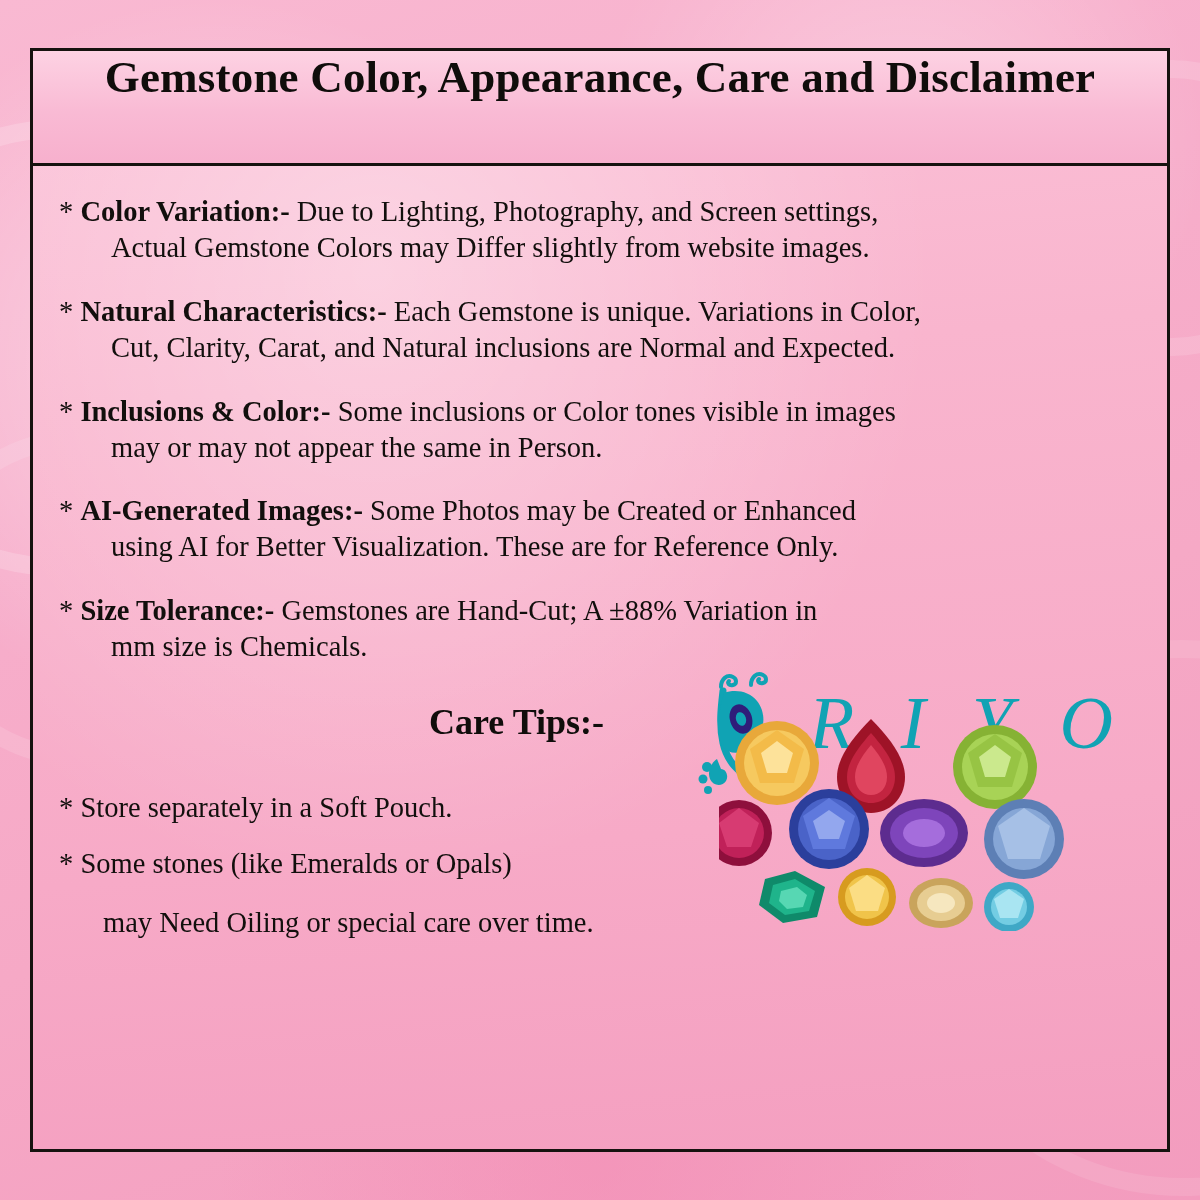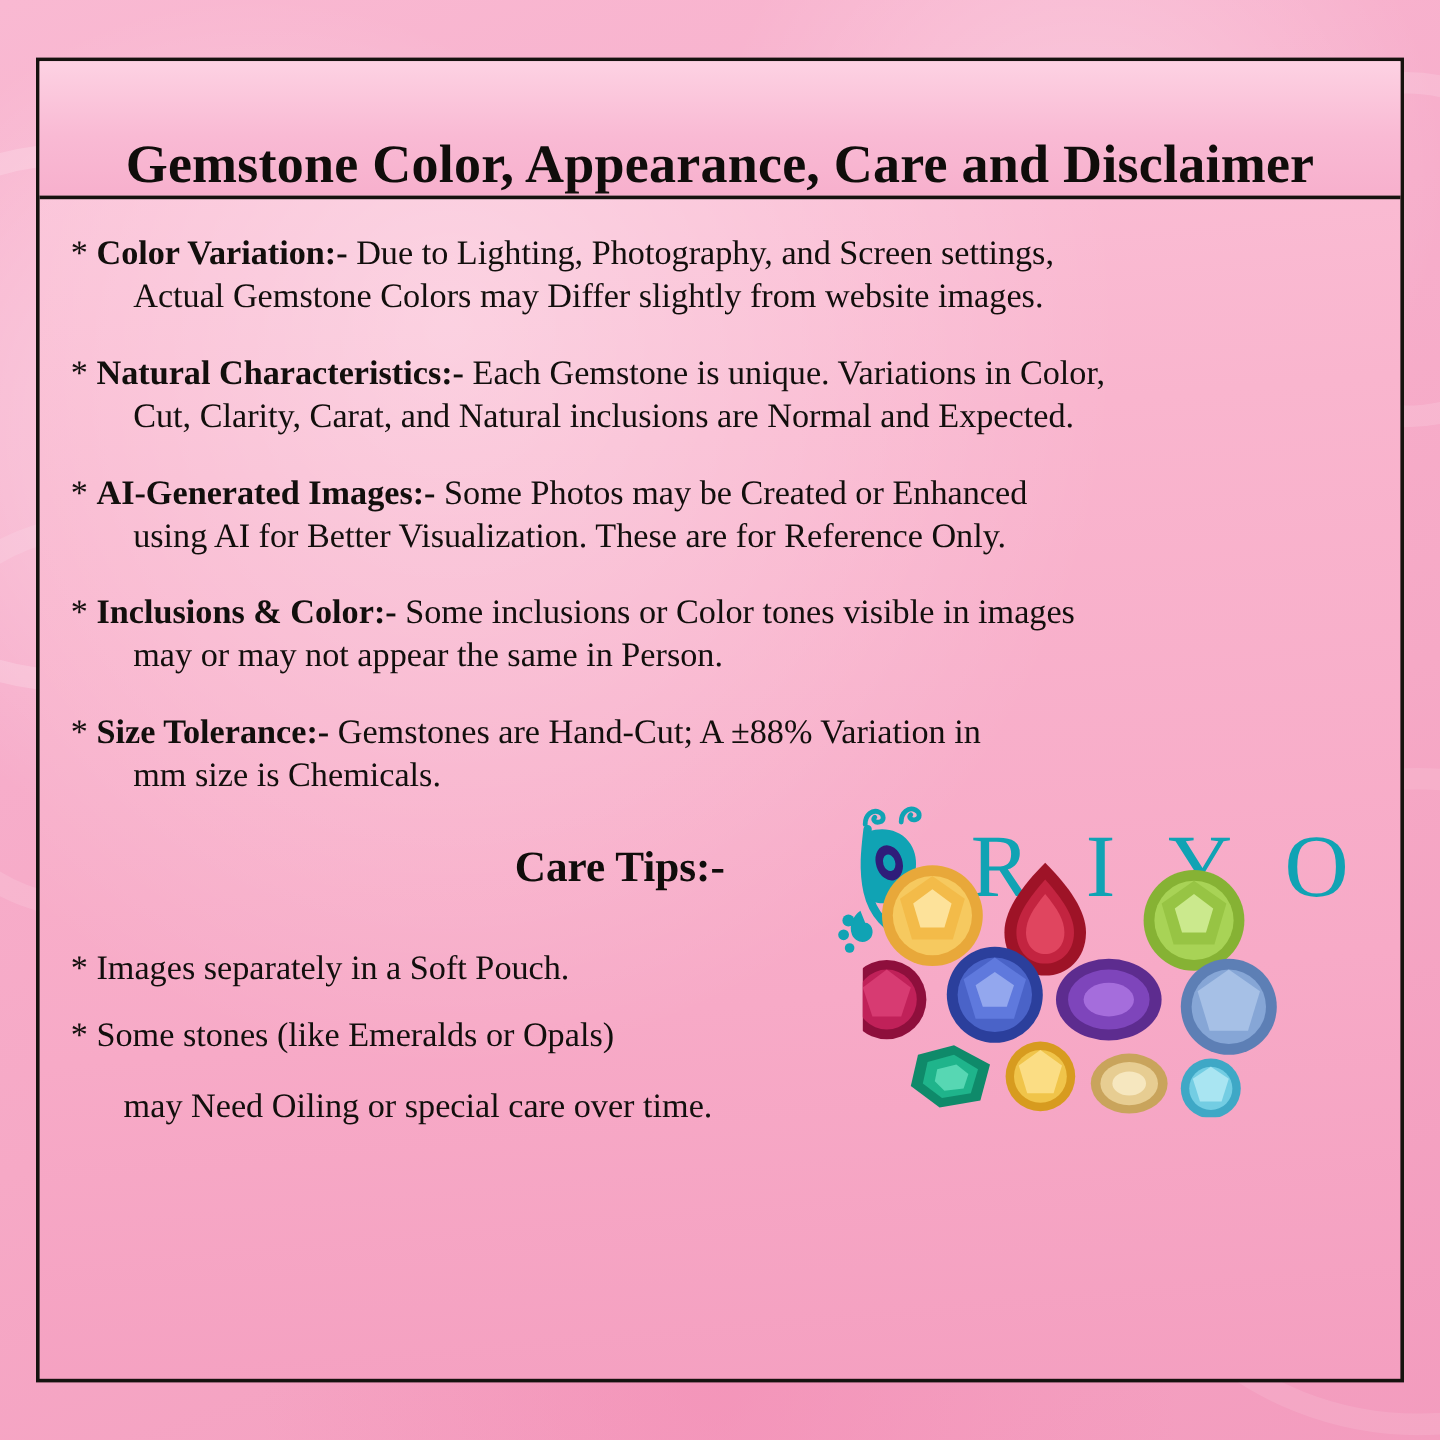--- a/index.html
+++ b/index.html
@@ -46,21 +46,21 @@
     background:
       radial-gradient(ellipse at 30% 20%, rgba(255,255,255,0.35) 0%, rgba(255,255,255,0) 50%),
       linear-gradient(175deg, #fbc2d8 0%, #f9b5ce 30%, #f7aac7 70%, #f49fc0 100%);
   }
   .title-bar {
     position: relative;
     height: 112px;
     border-bottom: 3px solid #16120f;
     background: linear-gradient(180deg, #fdd2e3 0%, #f9bad4 55%, #f7b0cd 100%);
     display: flex;
-    align-items: flex-end;
+    align-items: flex-start;
     justify-content: center;
   }
   .title {
     font-family: "Liberation Serif", serif;
     font-weight: bold;
     font-size: 45px;
     color: #100d0b;
     letter-spacing: 0.2px;
     white-space: nowrap;
   }
@@ -112,20 +112,21 @@
   }
   .logo-text {
     position: absolute;
     left: 132px;
     top: 18px;
     font-family: "Liberation Serif", serif;
     font-size: 74px;
     letter-spacing: 14px;
     color: #10a3b4;
     font-weight: normal;
+    font-style: italic;
   }
   .care-list {
     margin-top: 10px;
     position: relative;
     z-index: 2;
   }
   .care-item {
     font-size: 28.5px;
     line-height: 1.3;
     color: #120f0d;
@@ -172,28 +173,28 @@
       </div>
 
       <div class="item">
         <span class="star">*</span>
         <b>Natural Characteristics:-</b><span> Each Gemstone is unique. Variations in Color,</span>
         <span class="l2">Cut, Clarity, Carat, and Natural inclusions are Normal and Expected.</span>
       </div>
 
       <div class="item">
         <span class="star">*</span>
+        <b>Inclusions &amp; Color:-</b><span> Some inclusions or Color tones visible in images</span>
+        <span class="l2">may or may not appear the same in Person.</span>
+      </div>
+
+      <div class="item">
+        <span class="star">*</span>
         <b>AI-Generated Images:-</b><span> Some Photos may be Created or Enhanced</span>
         <span class="l2">using AI for Better Visualization. These are for Reference Only.</span>
-      </div>
-
-      <div class="item">
-        <span class="star">*</span>
-        <b>Inclusions &amp; Color:-</b><span> Some inclusions or Color tones visible in images</span>
-        <span class="l2">may or may not appear the same in Person.</span>
       </div>
 
       <div class="item">
         <span class="star">*</span>
         <b>Size Tolerance:-</b><span> Gemstones are Hand-Cut; A ±88% Variation in</span>
         <span class="l2">mm size is Chemicals.</span>
       </div>
 
       <div class="care-row">
         <div class="care-tips">Care Tips:-</div>
@@ -213,21 +214,21 @@
               <circle cx="26" cy="116" r="4.5"></circle>
               <circle cx="31" cy="127" r="4"></circle>
             </g>
           </svg>
           <div class="logo-text">R I Y O</div>
         </div>
       </div>
 
       <div class="care-list">
         <div class="care-item">
-          <span class="star">*</span><span> Images separately in a Soft Pouch.</span>
+          <span class="star">*</span><span> Store separately in a Soft Pouch.</span>
         </div>
         <div class="care-item">
           <span class="star">*</span><span> Some stones (like Emeralds or Opals)</span>
           <span class="l2">may Need Oiling or special care over time.</span>
         </div>
       </div>
 
       <svg class="gems" viewBox="0 0 430 220">
 
         <g>

